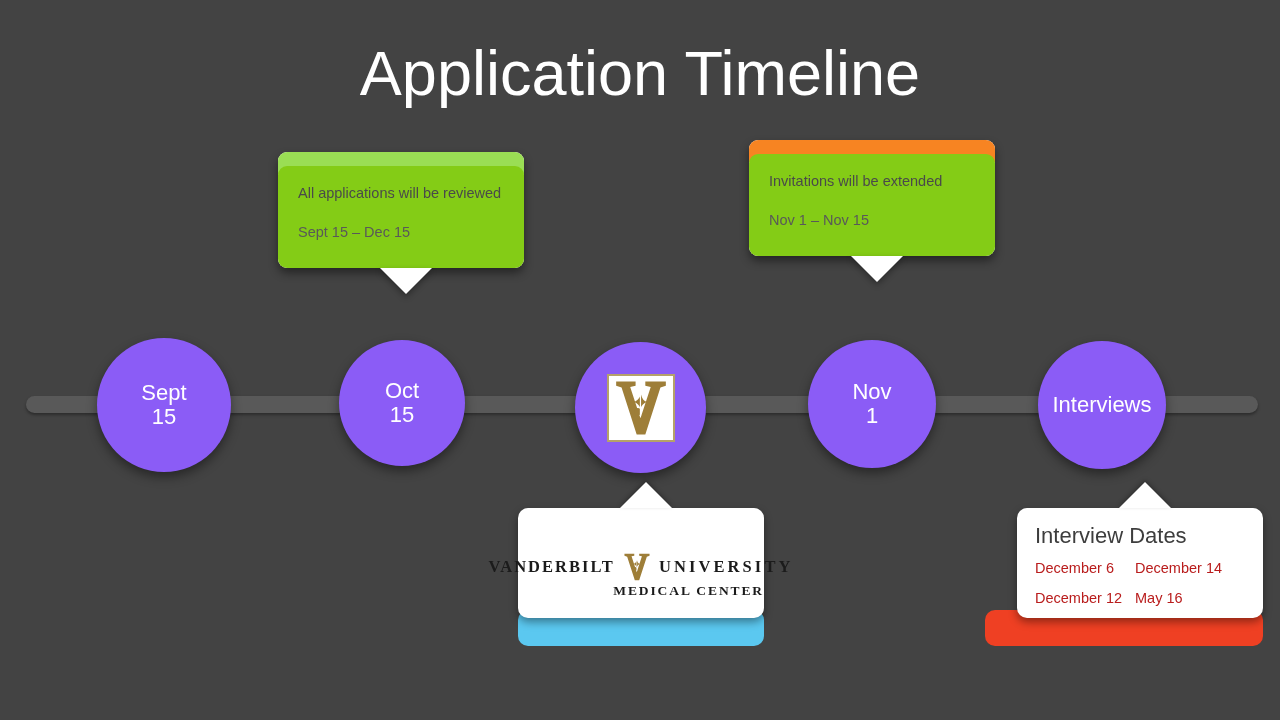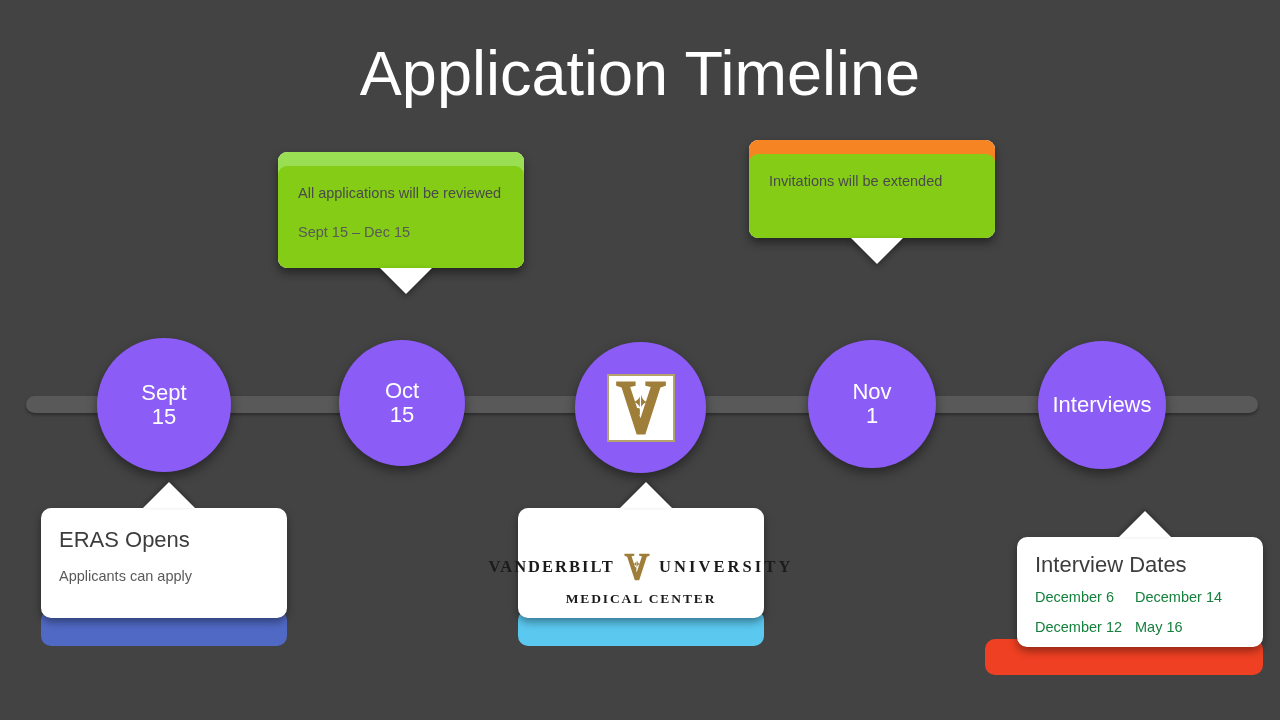--- a/index.html
+++ b/index.html
@@ -162,21 +162,21 @@
     font-size: 14.5px;
     line-height: 19px;
     margin-top: 14px;
     white-space: nowrap;
   }
   .card .dates {
     margin-top: 4px;
   }
   .card .dates .row {
     display: flex;
-    color: #15803d;
+    color: #b91c1c;
     font-size: 14.5px;
     line-height: 30px;
     white-space: nowrap;
   }
   .card .dates .row .c1 { width: 100px; }
   .card .dates .row .c2 { width: 110px; }
 
   
   .lockup {
     position: absolute;
@@ -198,21 +198,22 @@
     letter-spacing: 2.0px;
     color: #1b1b1b;
   }
   .lockup .word.uni { letter-spacing: 3.1px; }
   .lockup .row2 {
     font-family: "Liberation Serif", serif;
     font-weight: 700;
     font-size: 13.5px;
     letter-spacing: 1.9px;
     color: #1b1b1b;
-    margin-top: 9px;
+    margin-top: 1px;
+    text-align: right;
   }
   .lockup .vglyph { width: 30px; height: 30px; display:block; }
 </style>
 </head>
 <body>
 
 <div class="slide">
 
   <div class="title">Application Timeline</div>
 
@@ -269,32 +270,25 @@
       <div class="line1">All applications will be reviewed</div>
       <div class="line2">Sept 15 – Dec 15</div>
       <div class="tail-down"></div>
     </div>
   </div>
 
   <div class="callout" style="left:749px; top:140px;">
     <div class="bar" style="background:#f78422;"></div>
     <div class="body">
       <div class="line1">Invitations  will  be extended</div>
+      <div class="line2">Nov 1 – Nov 15</div>
       <div class="tail-down"></div>
     </div>
   </div>
 
-  <div class="card" style="left:41px; top:508px; height:138px;">
-    <div class="strip" style="background:#5069c4;"></div>
-    <div class="panel">
-      <div class="tail-up"></div>
-      <div class="heading">ERAS Opens</div>
-      <div class="sub">Applicants can apply</div>
-    </div>
-  </div>
 
   <div class="card" style="left:518px; top:508px; height:138px;">
     <div class="strip" style="background:#5bc8f0;"></div>
     <div class="panel">
       <div class="tail-up"></div>
       <div class="lockup">
         <div class="row1">
           <span class="word">VANDERBILT</span>
           <span>
             <svg class="vglyph" viewBox="0 0 100 110" aria-hidden="true">
@@ -305,21 +299,21 @@
               <path d="M49 16 L49 70" stroke="#ffffff" stroke-width="2.2" fill="none"></path>
             </svg>
           </span>
           <span class="word uni">UNIVERSITY</span>
         </div>
         <div class="row2">MEDICAL CENTER</div>
       </div>
     </div>
   </div>
 
-  <div class="card" style="left:985px; top:537px; height:138px;padding-left:32px;">
+  <div class="card" style="left:985px; top:508px; height:138px;padding-left:32px;">
     <div class="strip" style="background:#ef4023;"></div>
     <div class="panel" style="padding:14px 18px 10px 18px;">
       <div class="tail-up"></div>
       <div class="heading">Interview Dates</div>
       <div class="dates">
         <div class="row">
           <span class="c1">December 6</span>
           <span class="c2">December 14</span>
         </div>
         <div class="row">

